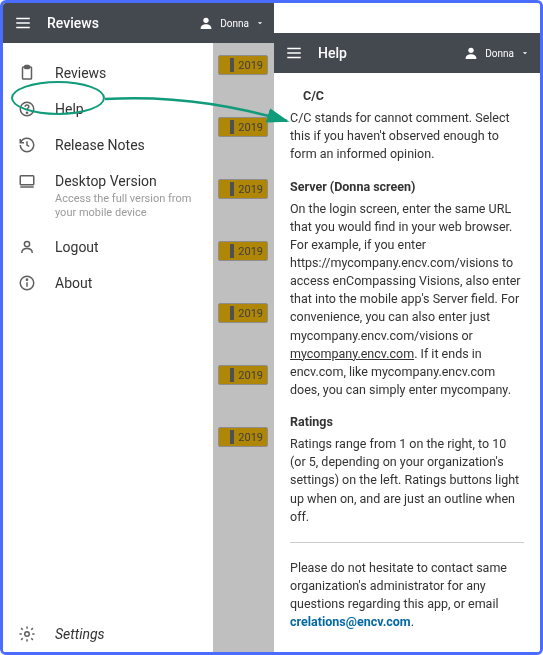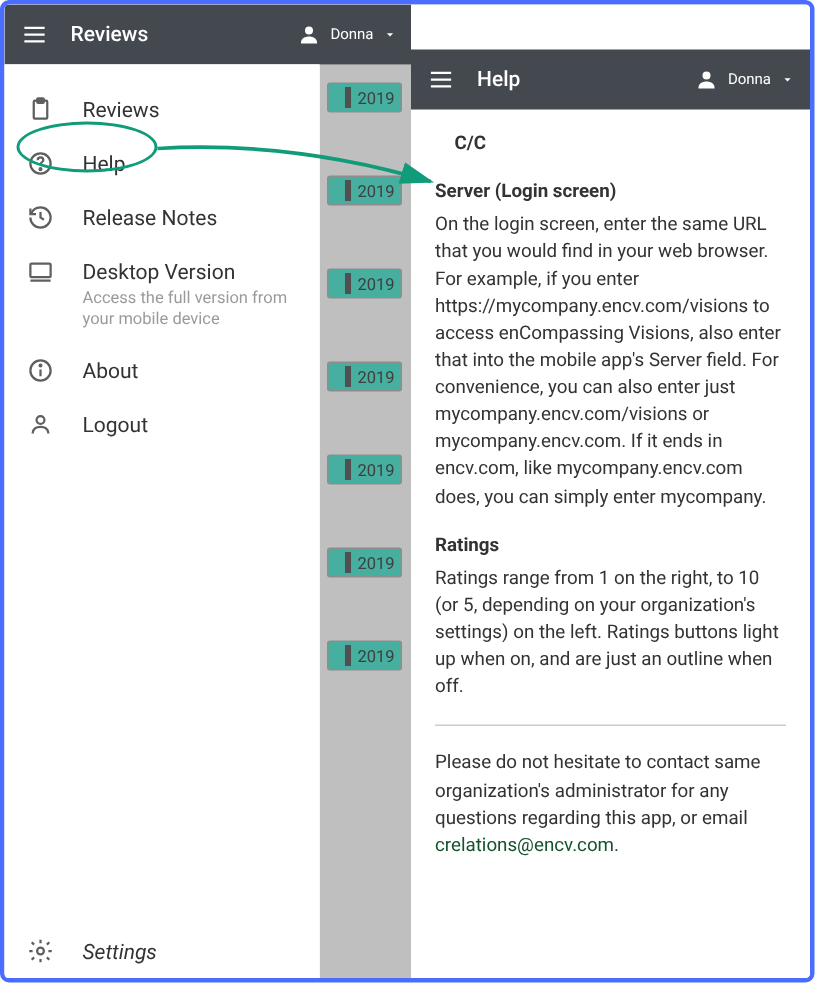--- a/index.html
+++ b/index.html
@@ -41,21 +41,21 @@
     left: 215px;
     top: 52px;
     width: 50px;
     pointer-events: none;
   }
   .bg-item {
     border: 1px solid #bdbdbd;
     border-radius: 2px;
     height: 20px;
     margin-bottom: 42px;
-    background: #5eead4;
+    background: #eab308;
     display: flex;
     align-items: center;
     justify-content: flex-end;
     padding-right: 4px;
     font-size: 11px;
     color: #555;
   }
   .bg-item .bar { width: 4px; height: 14px; background: #6b6b6b; margin-right: 4px; }
 
   .shade {
@@ -132,22 +132,22 @@
     overflow-y: auto;
     padding: 14px 16px 20px 16px;
     font-size: 12.5px;
     color: #333;
     line-height: 1.45;
   }
   .help-body h4 { font-size: 12.5px; font-weight: 700; margin-top: 14px; margin-bottom: 4px; }
   .help-body h4:first-child { margin-top: 0; margin-left: 13px; }
   .help-body p { margin-bottom: 6px; }
   .help-body hr { border: none; border-top: 1px solid #ccc; margin: 16px 0; }
-  .help-body a { color: #14532d; text-decoration: none; }
-  .help-body .underline { color: #333; }
+  .help-body a { color: #0369a1; text-decoration: none; font-weight: bold; }
+  .help-body .underline { text-decoration: underline; color: #333; }
 
   svg { display: block; }
 </style>
 </head>
 <body>
 
 <div class="pane pane-left">
 
   <div class="bg-items">
     <div class="bg-item">
@@ -243,35 +243,35 @@
           </svg>
       </span>
       <span class="mi-text">
         <span class="mi-label">Desktop Version</span>
         <div class="mi-sub">Access the full version from your mobile device</div>
       </span>
     </div>
     <div class="menu-item">
       <span class="mi-icon">
         <svg width="18" height="18" viewBox="0 0 24 24" fill="none" stroke="#5f5f5f" stroke-width="2">
+            <circle cx="12" cy="8" r="3.5"></circle>
+            <path d="M5 20c0-4 3-6 7-6s7 2 7 6"></path>
+          </svg>
+      </span>
+      <span class="mi-text"><span class="mi-label">Logout</span></span>
+    </div>
+    <div class="menu-item">
+      <span class="mi-icon">
+        <svg width="18" height="18" viewBox="0 0 24 24" fill="none" stroke="#5f5f5f" stroke-width="2">
             <circle cx="12" cy="12" r="9"></circle>
             <line x1="12" y1="11" x2="12" y2="17"></line>
             <circle cx="12" cy="7.5" r="0.8" fill="#5f5f5f"></circle>
           </svg>
       </span>
       <span class="mi-text"><span class="mi-label">About</span></span>
-    </div>
-    <div class="menu-item">
-      <span class="mi-icon">
-        <svg width="18" height="18" viewBox="0 0 24 24" fill="none" stroke="#5f5f5f" stroke-width="2">
-            <circle cx="12" cy="8" r="3.5"></circle>
-            <path d="M5 20c0-4 3-6 7-6s7 2 7 6"></path>
-          </svg>
-      </span>
-      <span class="mi-text"><span class="mi-label">Logout</span></span>
     </div>
 
     <div class="menu-bottom">
       <div class="menu-item">
         <span class="mi-icon">
           <svg width="18" height="18" viewBox="0 0 24 24" fill="none" stroke="#5f5f5f" stroke-width="2">
               <circle cx="12" cy="12" r="3"></circle>
               <path d="M12 2v3M12 19v3M4.2 4.2l2.1 2.1M17.7 17.7l2.1 2.1M2 12h3M19 12h3M4.2 19.8l2.1-2.1M17.7 6.3l2.1-2.1"></path>
             </svg>
         </span>
@@ -301,22 +301,23 @@
         </svg>
       <span>Donna</span>
       <svg width="10" height="10" viewBox="0 0 24 24" fill="#fff">
           <path d="M7 10l5 5 5-5z"></path>
         </svg>
     </span>
   </div>
 
   <div class="help-body">
     <h4>C/C</h4>
-
-    <h4>Server (Login screen)</h4>
+    <p>C/C stands for cannot comment. Select this if you haven't observed enough to form an informed opinion.</p>
+
+    <h4>Server (Donna screen)</h4>
     <p><span>On the login screen, enter the same URL that you would find in your web browser.  For example, if you enter https://mycompany.encv.com/visions to access enCompassing Visions, also enter that into the mobile app's Server field.  For convenience, you can also enter just mycompany.encv.com/visions or </span><span class="underline">mycompany.encv.com</span><span>. If it ends in encv.com, like mycompany.encv.com does, you can simply enter mycompany.</span></p>
 
     <h4>Ratings</h4>
     <p>Ratings range from 1 on the right, to 10 (or 5, depending on your organization's settings) on the left. Ratings buttons light up when on, and are just an outline when off.</p>
 
     <hr>
 
     <p><span>Please do not hesitate to contact same organization's administrator for any questions regarding this app, or email </span><a>crelations@encv.com</a><span>.</span></p>
   </div>
 </div>

